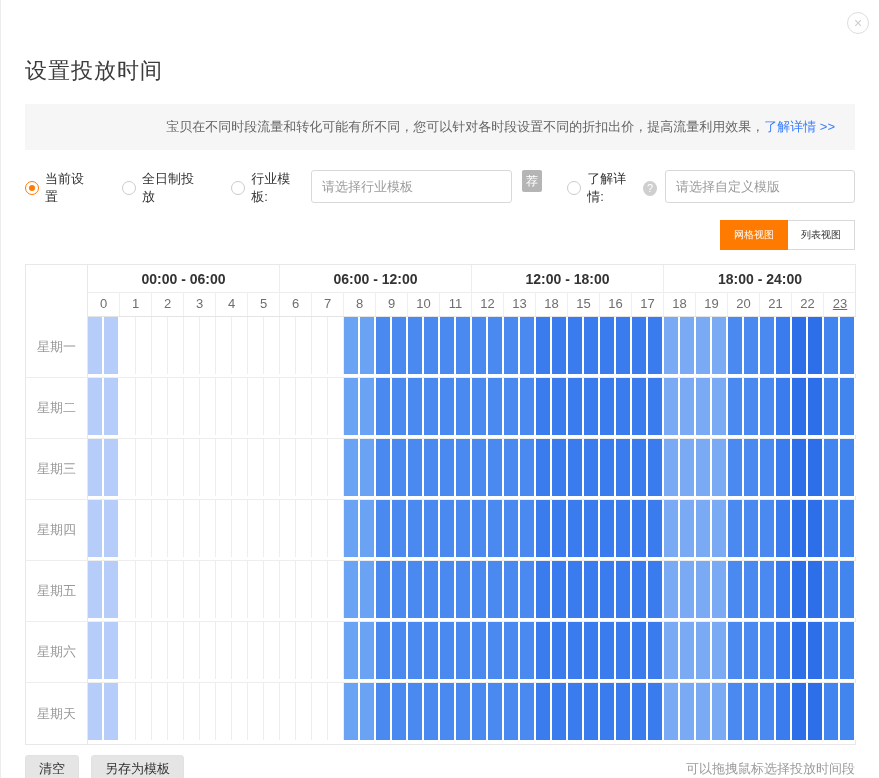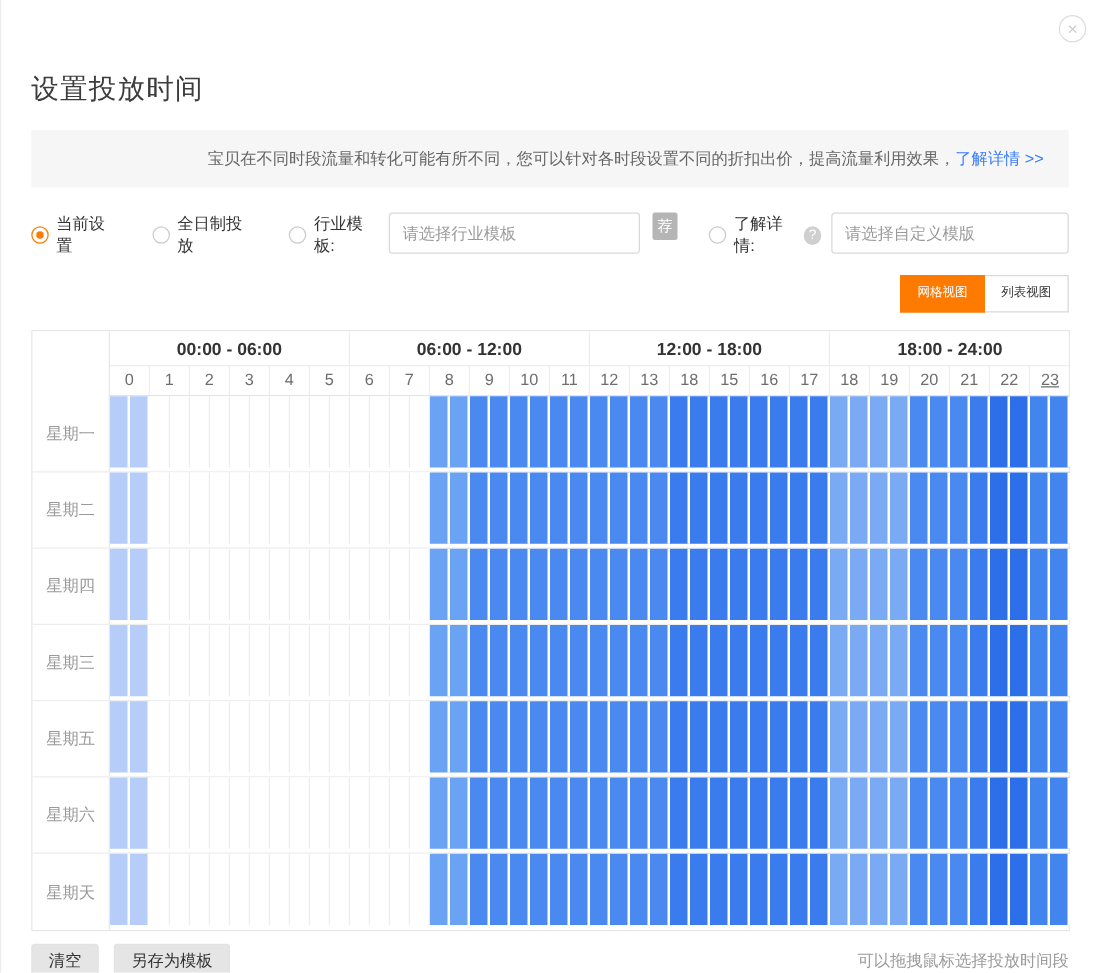--- a/index.html
+++ b/index.html
@@ -288,74 +288,74 @@
             <div class="slot" style="background: rgb(74, 137, 239);"></div>
             <div class="slot" style="background: rgb(74, 137, 239);"></div>
             <div class="slot" style="background: rgb(58, 124, 237);"></div>
             <div class="slot" style="background: rgb(45, 111, 232);"></div>
             <div class="slot" style="background: rgb(45, 111, 232);"></div>
             <div class="slot" style="background: rgb(67, 133, 239);"></div>
             <div class="slot" style="background: rgb(67, 133, 239);"></div>
           </div>
         </div>
         <div class="day-row">
+          <div class="day-label">星期三</div>
+          <div class="slots">
+            <div class="slot" style="background: rgb(181, 205, 248);"></div>
+            <div class="slot" style="background: rgb(181, 205, 248);"></div>
+            <div class="slot off"></div>
+            <div class="slot off"></div>
+            <div class="slot off"></div>
+            <div class="slot off"></div>
+            <div class="slot off"></div>
+            <div class="slot off"></div>
+            <div class="slot off"></div>
+            <div class="slot off"></div>
+            <div class="slot off"></div>
+            <div class="slot off"></div>
+            <div class="slot off"></div>
+            <div class="slot off"></div>
+            <div class="slot off"></div>
+            <div class="slot off"></div>
+            <div class="slot" style="background: rgb(106, 162, 244);"></div>
+            <div class="slot" style="background: rgb(106, 162, 244);"></div>
+            <div class="slot" style="background: rgb(74, 137, 239);"></div>
+            <div class="slot" style="background: rgb(74, 137, 239);"></div>
+            <div class="slot" style="background: rgb(74, 137, 239);"></div>
+            <div class="slot" style="background: rgb(74, 137, 239);"></div>
+            <div class="slot" style="background: rgb(74, 137, 239);"></div>
+            <div class="slot" style="background: rgb(74, 137, 239);"></div>
+            <div class="slot" style="background: rgb(74, 137, 239);"></div>
+            <div class="slot" style="background: rgb(74, 137, 239);"></div>
+            <div class="slot" style="background: rgb(74, 137, 239);"></div>
+            <div class="slot" style="background: rgb(74, 137, 239);"></div>
+            <div class="slot" style="background: rgb(58, 124, 237);"></div>
+            <div class="slot" style="background: rgb(58, 124, 237);"></div>
+            <div class="slot" style="background: rgb(58, 124, 237);"></div>
+            <div class="slot" style="background: rgb(58, 124, 237);"></div>
+            <div class="slot" style="background: rgb(58, 124, 237);"></div>
+            <div class="slot" style="background: rgb(58, 124, 237);"></div>
+            <div class="slot" style="background: rgb(58, 124, 237);"></div>
+            <div class="slot" style="background: rgb(58, 124, 237);"></div>
+            <div class="slot" style="background: rgb(122, 170, 244);"></div>
+            <div class="slot" style="background: rgb(122, 170, 244);"></div>
+            <div class="slot" style="background: rgb(122, 170, 244);"></div>
+            <div class="slot" style="background: rgb(122, 170, 244);"></div>
+            <div class="slot" style="background: rgb(74, 137, 239);"></div>
+            <div class="slot" style="background: rgb(74, 137, 239);"></div>
+            <div class="slot" style="background: rgb(74, 137, 239);"></div>
+            <div class="slot" style="background: rgb(58, 124, 237);"></div>
+            <div class="slot" style="background: rgb(45, 111, 232);"></div>
+            <div class="slot" style="background: rgb(45, 111, 232);"></div>
+            <div class="slot" style="background: rgb(67, 133, 239);"></div>
+            <div class="slot" style="background: rgb(67, 133, 239);"></div>
+          </div>
+        </div>
+        <div class="day-row">
           <div class="day-label">星期四</div>
-          <div class="slots">
-            <div class="slot" style="background: rgb(181, 205, 248);"></div>
-            <div class="slot" style="background: rgb(181, 205, 248);"></div>
-            <div class="slot off"></div>
-            <div class="slot off"></div>
-            <div class="slot off"></div>
-            <div class="slot off"></div>
-            <div class="slot off"></div>
-            <div class="slot off"></div>
-            <div class="slot off"></div>
-            <div class="slot off"></div>
-            <div class="slot off"></div>
-            <div class="slot off"></div>
-            <div class="slot off"></div>
-            <div class="slot off"></div>
-            <div class="slot off"></div>
-            <div class="slot off"></div>
-            <div class="slot" style="background: rgb(106, 162, 244);"></div>
-            <div class="slot" style="background: rgb(106, 162, 244);"></div>
-            <div class="slot" style="background: rgb(74, 137, 239);"></div>
-            <div class="slot" style="background: rgb(74, 137, 239);"></div>
-            <div class="slot" style="background: rgb(74, 137, 239);"></div>
-            <div class="slot" style="background: rgb(74, 137, 239);"></div>
-            <div class="slot" style="background: rgb(74, 137, 239);"></div>
-            <div class="slot" style="background: rgb(74, 137, 239);"></div>
-            <div class="slot" style="background: rgb(74, 137, 239);"></div>
-            <div class="slot" style="background: rgb(74, 137, 239);"></div>
-            <div class="slot" style="background: rgb(74, 137, 239);"></div>
-            <div class="slot" style="background: rgb(74, 137, 239);"></div>
-            <div class="slot" style="background: rgb(58, 124, 237);"></div>
-            <div class="slot" style="background: rgb(58, 124, 237);"></div>
-            <div class="slot" style="background: rgb(58, 124, 237);"></div>
-            <div class="slot" style="background: rgb(58, 124, 237);"></div>
-            <div class="slot" style="background: rgb(58, 124, 237);"></div>
-            <div class="slot" style="background: rgb(58, 124, 237);"></div>
-            <div class="slot" style="background: rgb(58, 124, 237);"></div>
-            <div class="slot" style="background: rgb(58, 124, 237);"></div>
-            <div class="slot" style="background: rgb(122, 170, 244);"></div>
-            <div class="slot" style="background: rgb(122, 170, 244);"></div>
-            <div class="slot" style="background: rgb(122, 170, 244);"></div>
-            <div class="slot" style="background: rgb(122, 170, 244);"></div>
-            <div class="slot" style="background: rgb(74, 137, 239);"></div>
-            <div class="slot" style="background: rgb(74, 137, 239);"></div>
-            <div class="slot" style="background: rgb(74, 137, 239);"></div>
-            <div class="slot" style="background: rgb(58, 124, 237);"></div>
-            <div class="slot" style="background: rgb(45, 111, 232);"></div>
-            <div class="slot" style="background: rgb(45, 111, 232);"></div>
-            <div class="slot" style="background: rgb(67, 133, 239);"></div>
-            <div class="slot" style="background: rgb(67, 133, 239);"></div>
-          </div>
-        </div>
-        <div class="day-row">
-          <div class="day-label">星期三</div>
           <div class="slots">
             <div class="slot" style="background: rgb(181, 205, 248);"></div>
             <div class="slot" style="background: rgb(181, 205, 248);"></div>
             <div class="slot off"></div>
             <div class="slot off"></div>
             <div class="slot off"></div>
             <div class="slot off"></div>
             <div class="slot off"></div>
             <div class="slot off"></div>
             <div class="slot off"></div>

